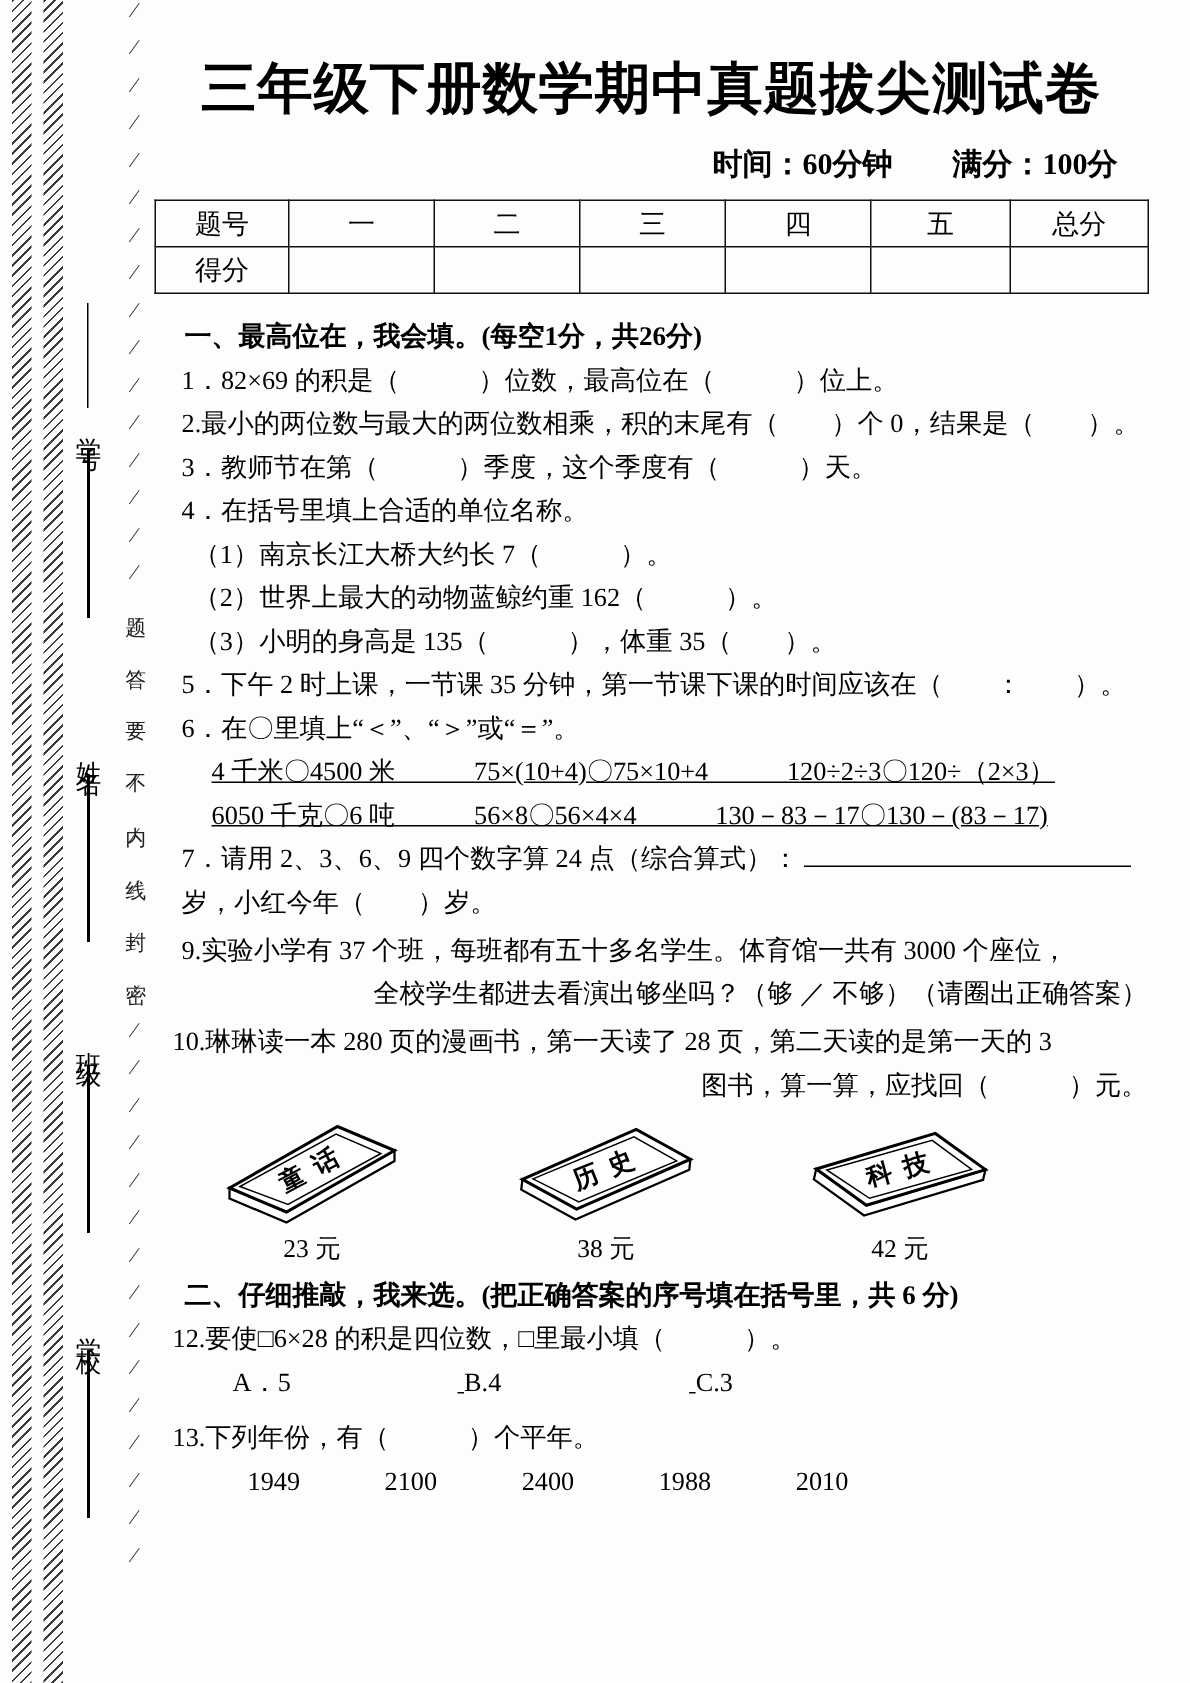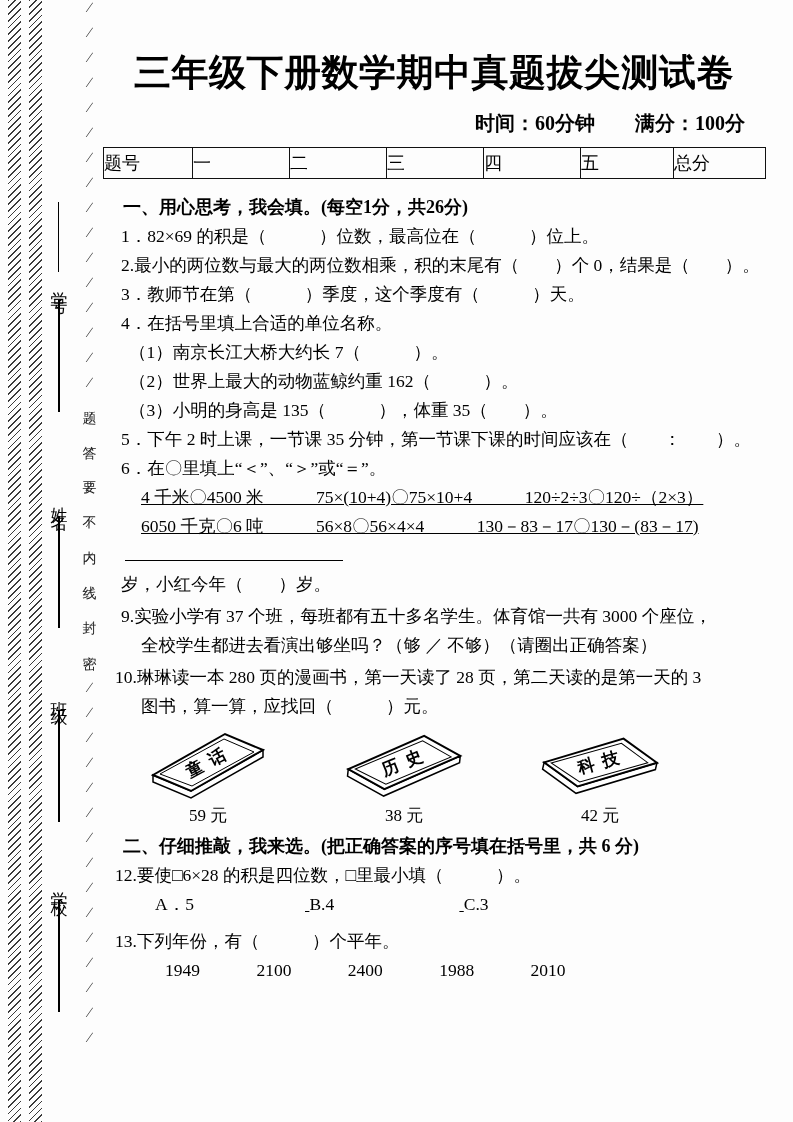--- a/index.html
+++ b/index.html
@@ -30,38 +30,38 @@
   #label-banji { top:688px; }
   #label-xuexiao { top:878px; }
 
   .seal-col {
     position:absolute; left:80px; top:0; height:1122px;
     writing-mode:vertical-lr; text-orientation:upright;
     font-size:14px; letter-spacing:10px; color:#222;
   }
 
   
-  .content { position:absolute; left:103px; top:14px; width:662px; }
+  .content { position:absolute; left:103px; top:0; width:662px; }
 
   .title { font-size:37px; font-weight:700; text-align:center; margin-top:34px; letter-spacing:0.5px; white-space:nowrap; }
   .meta  { font-size:20px; font-weight:700; text-align:right; padding-right:20px; margin-top:12px; }
 
   table.score { width:100%; border-collapse:collapse; table-layout:fixed; margin-top:10px; font-size:18px; }
-  table.score td { border:1.6px solid #111; height:31px; text-align:left; vertical-align:middle; }
+  table.score td { border:1.6px solid #111; height:31px; text-align:center; vertical-align:middle; }
 
   .sec { font-weight:700; font-size:18px; line-height:29px; padding-left:20px; white-space:nowrap; }
   .sec1 { margin-top:14px; }
   .sec2 { margin-top:6px; }
 
   .ln { font-size:17.5px; line-height:29px; padding-left:18px; white-space:nowrap; }
   .ind-num  { padding-left:12px; }   
   .ind-sub  { padding-left:26px; }   
   .ind-q6   { padding-left:38px;text-decoration:underline; }
   .ind-cont0{ padding-left:2px; }
-  .ind-cont { padding-left:38px; }
+  .ind-cont { padding-left:38px;text-align:right; }
   .mt3{margin-top:3px;} .mt5{margin-top:5px;} .mt6{margin-top:6px;} .mt8{margin-top:8px;}
 
   .blank-line { display:inline-block; width:218px; height:18px; border-bottom:1.6px solid #000; margin-left:4px; vertical-align:baseline; }
 
   .books { display:flex; padding-left:42px; margin-top:4px; column-gap:70px; }
   .book  { width:126px; display:flex; flex-direction:column; align-items:center; }
   .book svg { overflow:visible; display:block; }
   .book svg text { font-family:"Liberation Serif","DejaVu Serif",serif; letter-spacing:2px; }
   .price { font-size:17px; line-height:20px; margin-top:1px; text-align:center; }
 
@@ -114,54 +114,63 @@
     <tbody>
         <tr>
       <td>题号</td>
       <td>一</td>
       <td>二</td>
       <td>三</td>
       <td>四</td>
       <td>五</td>
       <td>总分</td>
     </tr>
+    <tr>
+      <td>得分</td>
+      <td></td>
+      <td></td>
+      <td></td>
+      <td></td>
+      <td></td>
+      <td></td>
+    </tr>
   </tbody>
     </table>
 
-  <div class="sec sec1">一、用心思考，我会填。(每空1分，共26分)</div>
+  <div class="sec sec1">一、最高位在，我会填。(每空1分，共26分)</div>
 
   <div class="ln">1．82×69 的积是（　　　）位数，最高位在（　　　）位上。</div>
   <div class="ln">2.最小的两位数与最大的两位数相乘，积的末尾有（　　）个 0，结果是（　　）。</div>
   <div class="ln">3．教师节在第（　　　）季度，这个季度有（　　　）天。</div>
   <div class="ln">4．在括号里填上合适的单位名称。</div>
   <div class="ln ind-sub">（1）南京长江大桥大约长 7（　　　）。</div>
   <div class="ln ind-sub">（2）世界上最大的动物蓝鲸约重 162（　　　）。</div>
   <div class="ln ind-sub">（3）小明的身高是 135（　　　），体重 35（　　）。</div>
   <div class="ln">5．下午 2 时上课，一节课 35 分钟，第一节课下课的时间应该在（　　：　　）。</div>
   <div class="ln">6．在〇里填上“＜”、“＞”或“＝”。</div>
   <div class="ln ind-q6">4 千米〇4500 米　　　75×(10+4)〇75×10+4　　　120÷2÷3〇120÷（2×3）</div>
   <div class="ln ind-q6">6050 千克〇6 吨　　　56×8〇56×4×4　　　130－83－17〇130－(83－17)</div>
-  <div class="ln"><span class="blank-line"></span></div>
+  <div class="ln"><span>7．请用 2、3、6、9 四个数字算 24 点（综合算式）：</span><span class="blank-line"></span></div>
   <div class="ln">岁，小红今年（　　）岁。</div>
   <div class="ln mt3">9.实验小学有 37 个班，每班都有五十多名学生。体育馆一共有 3000 个座位，</div>
   <div class="ln ind-cont">全校学生都进去看演出够坐吗？（够 ／ 不够）（请圈出正确答案）</div>
   <div class="ln mt3 ind-num">10.琳琳读一本 280 页的漫画书，第一天读了 28 页，第二天读的是第一天的 3</div>
   <div class="ln ind-cont">图书，算一算，应找回（　　　）元。</div>
 
   <div class="books">
     <div class="book">
       <svg width="126" height="80" viewBox="0 0 126 80">
         <g>
           <polygon points="8,50 46,66 118,25 118,32 46,73 8,57" fill="#ffffff" stroke="#000" stroke-width="1.5"></polygon>
           <polygon points="8,50 80,9 118,25 46,66" fill="#ffffff" stroke="#000" stroke-width="2"></polygon>
           <polygon points="15,49 79,14 109,27 47,61" fill="none" stroke="#000" stroke-width="1"></polygon>
           <text x="63" y="43" text-anchor="middle" font-size="17" font-weight="bold" transform="rotate(-28 63 40)">童 话</text>
         </g>
       </svg>
-      <div class="price">59 元</div>
+      <div class="price">23 元</div>
     </div>
     <div class="book">
       <svg width="126" height="80" viewBox="0 0 126 80">
         <g transform="rotate(6 63 40)">
           <polygon points="8,50 46,66 118,25 118,32 46,73 8,57" fill="#ffffff" stroke="#000" stroke-width="1.5"></polygon>
           <polygon points="8,50 80,9 118,25 46,66" fill="#ffffff" stroke="#000" stroke-width="2"></polygon>
           <polygon points="15,49 79,14 109,27 47,61" fill="none" stroke="#000" stroke-width="1"></polygon>
           <text x="63" y="43" text-anchor="middle" font-size="17" font-weight="bold" transform="rotate(-28 63 40)">历 史</text>
         </g>
       </svg>

